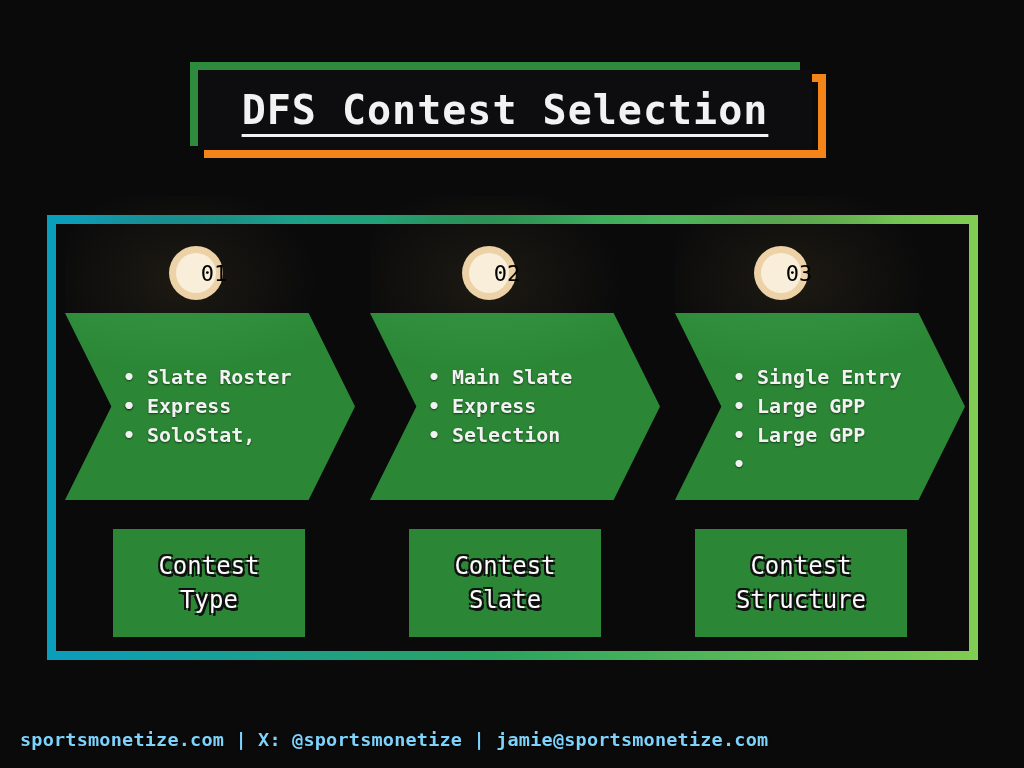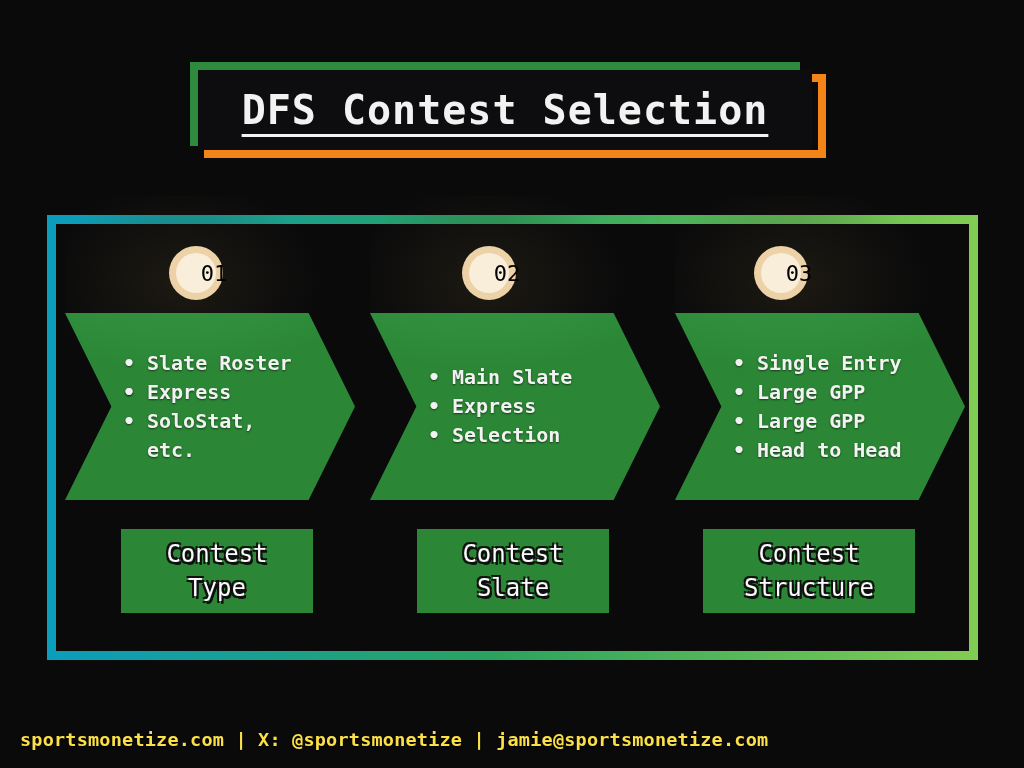--- a/index.html
+++ b/index.html
@@ -102,42 +102,42 @@
     line-height:29px;
     text-shadow:0 1px 2px rgba(0,0,0,0.55);
     white-space:nowrap;
   }
   .bullet-dot{
     position:absolute;left:58px;top:0;
     font-size:20px;
   }
 
   .label-box{
-    position:absolute;top:305px;height:84px;box-sizing:border-box;
+    position:absolute;top:305px;height:108px;box-sizing:border-box;
     background:var(--label-green);
-    display:flex;flex-direction:column;align-items:center;justify-content:center;margin-left:8px;
+    display:flex;flex-direction:column;align-items:center;justify-content:center;
   }
   .column:nth-child(1) .label-box{left:48px;width:192px;}
   .column:nth-child(2) .label-box{left:39px;width:192px;}
   .column:nth-child(3) .label-box{left:20px;width:212px;}
   .label-text{
     color:#fbfbfb;
     font-size:24px;line-height:34px;
     text-align:center;
     white-space:pre-line;
     text-shadow:-2px -2px 0 #101010, 2px -2px 0 #101010, -2px 2px 0 #101010, 2px 2px 0 #101010, 2px 3px 0 #101010;
   }
 
   
   .footer{
     position:absolute;left:20px;top:725px;right:0;height:28px;
     display:flex;align-items:center;
   }
   .footer-text{
-    color:#fde047;font-size:18.5px;font-weight:bold;letter-spacing:0.2px;
+    color:#7dd3fc;font-size:18.5px;font-weight:bold;letter-spacing:0.2px;
     text-shadow:0 1px 2px rgba(0,0,0,0.6);
     white-space:nowrap;
   }
 </style>
 </head>
 <body>
 
 <div class="page">
 
   <div class="title-assembly">
@@ -155,21 +155,20 @@
           <div class="badge">
             <div class="badge-inner">
               <div class="badge-num">01</div>
             </div>
           </div>
           <div class="arrow">
             <div class="bullet-line"><span class="bullet-dot">•</span><span>Slate Roster</span></div>
             <div class="bullet-line"><span class="bullet-dot">•</span></div>
             <div class="bullet-line"><span class="bullet-dot">•</span><span>Express</span></div>
             <div class="bullet-line"><span class="bullet-dot">•</span><span>SoloStat,</span></div>
-            <div class="bullet-line"><span>etc.</span></div>
           </div>
           <div class="label-box">
             <span class="label-text">Contest
 Type</span>
           </div>
         </div>
         <div class="column">
           <div class="glow"></div>
           <div class="badge">
             <div class="badge-inner">
@@ -190,21 +189,21 @@
           <div class="glow"></div>
           <div class="badge">
             <div class="badge-inner">
               <div class="badge-num">03</div>
             </div>
           </div>
           <div class="arrow">
             <div class="bullet-line"><span class="bullet-dot">•</span><span>Single Entry</span></div>
             <div class="bullet-line"><span class="bullet-dot">•</span><span>Large GPP</span></div>
             <div class="bullet-line"><span class="bullet-dot">•</span><span>Large GPP</span></div>
-            <div class="bullet-line"><span class="bullet-dot">•</span><span>Head to Head</span></div>
+            <div class="bullet-line"><span class="bullet-dot">•</span></div>
           </div>
           <div class="label-box">
             <span class="label-text">Contest
 Structure</span>
           </div>
         </div>
       </div>
   </div>
 
   <div class="footer">

